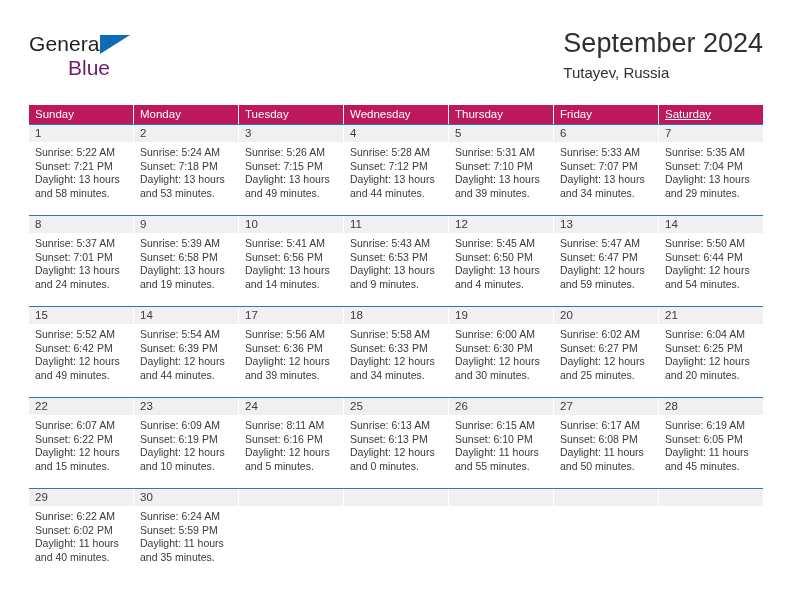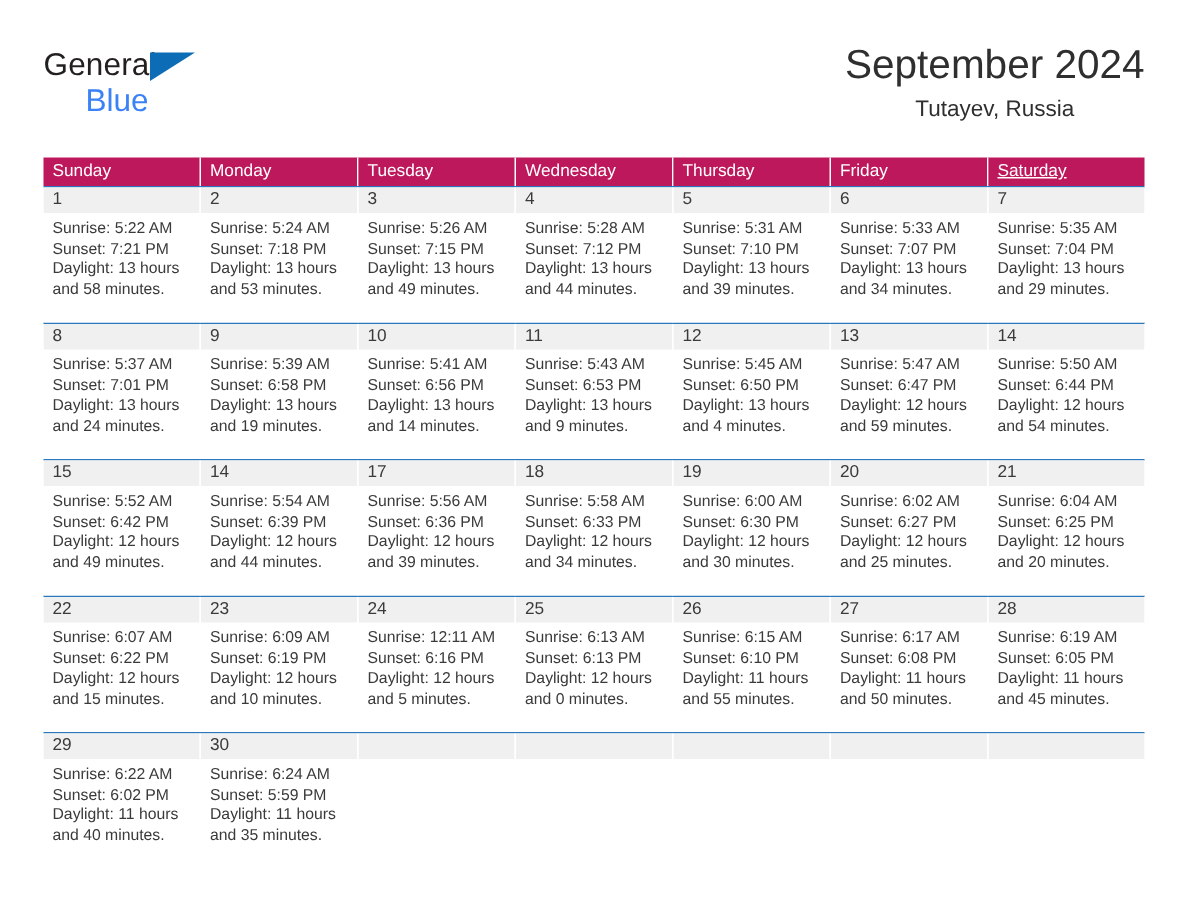--- a/index.html
+++ b/index.html
@@ -51,32 +51,32 @@
     position: absolute;
     left: 71px;
     top: 3px;
     width: 0;
     height: 0;
     border-left: 30px solid #0d6cb6;
     border-bottom: 19px solid transparent;
   }
   .brand-line2 {
     display: block;
-    margin-left: 28px;
+    margin-left: 39px;
     font-size: 21px;
-    color: #3b82f6;
+    color: #701a75;
     line-height: 24px;
     height: 24px;
   }
 
   .title-block {
     position: absolute;
     right: 0;
     top: 0;
-    text-align: center;
+    text-align: left;
   }
   .cal-title {
     font-size: 27px;
     color: #2f2f2f;
     line-height: 34px;
     white-space: nowrap;
   }
   .cal-subtitle {
     font-size: 15px;
     color: #2f2f2f;
@@ -397,21 +397,21 @@
         <div class="day-body">
           <div>Sunrise: 6:09 AM</div>
           <div>Sunset: 6:19 PM</div>
           <div>Daylight: 12 hours</div>
           <div>and 10 minutes.</div>
         </div>
       </div>
       <div class="day-cell">
         <div class="day-number">24</div>
         <div class="day-body">
-          <div>Sunrise: 12:11 AM</div>
+          <div>Sunrise: 8:11 AM</div>
           <div>Sunset: 6:16 PM</div>
           <div>Daylight: 12 hours</div>
           <div>and 5 minutes.</div>
         </div>
       </div>
       <div class="day-cell">
         <div class="day-number">25</div>
         <div class="day-body">
           <div>Sunrise: 6:13 AM</div>
           <div>Sunset: 6:13 PM</div>

